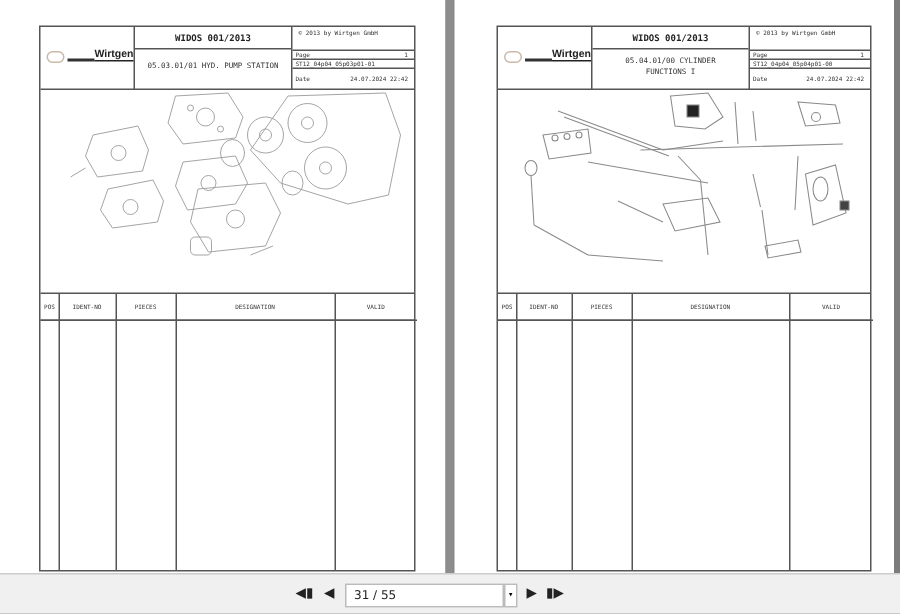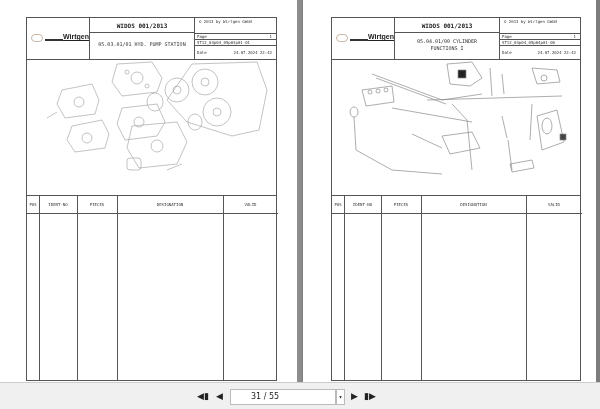--- a/index.html
+++ b/index.html
@@ -24,21 +24,21 @@
   .meta-copy { height:15px; line-height:8px; padding-left:4px; }
   .meta-row { border-top:1px solid #555; height:6px; line-height:6px; padding-left:2px; display:flex; justify-content:space-between; padding-right:4px; }
   .meta-date { border-top:1px solid #555; height:15px; line-height:14px; padding-left:2px; display:flex; justify-content:space-between; padding-right:4px; }
   .drawing { position:absolute; left:0; top:42px; width:100%; height:136px; border-bottom:1px solid #555; overflow:hidden; }
   .tbl { position:absolute; left:0; top:178px; width:100%; bottom:0; }
   .th { position:absolute; top:0; height:18px; border-bottom:1px solid #555; font-size:4px; text-align:center; line-height:18px; color:#333; }
   .col-line { position:absolute; top:0; bottom:0; width:1px; background:#555; }
   .rows { position:absolute; top:20px; left:0; right:0; font-size:4.2px; line-height:4.9px; color:#333; }
   .toolbar { position:absolute; left:0; top:382px; width:600px; height:27px; background:#f0f0f0; border-top:1px solid #ccc; }
   .tb-icon { position:absolute; top:8px; font-size:9px; color:#222; font-family:"DejaVu Sans",sans-serif; }
-  .page-input { position:absolute; left:230px; top:6px; width:106px; height:16px; border:1px solid #bbb; background:#fff; font-family:"DejaVu Sans",sans-serif; font-size:8px; line-height:14px; padding-left:20px; color:#222; }
+  .page-input { position:absolute; left:230px; top:6px; width:106px; height:16px; border:1px solid #bbb; background:#fff; font-family:"DejaVu Sans",sans-serif; font-size:8px; line-height:14px; padding-left:5px; color:#222; }
   .page-dd { position:absolute; left:336px; top:6px; width:9px; height:16px; border:1px solid #bbb; background:#fff; font-size:6px; text-align:center; line-height:14px; }
 </style>
 </head>
 <body>
 
 <div class="viewer">
 
   <div class="page left">
     <div class="doc">
       <div class="hdr">

